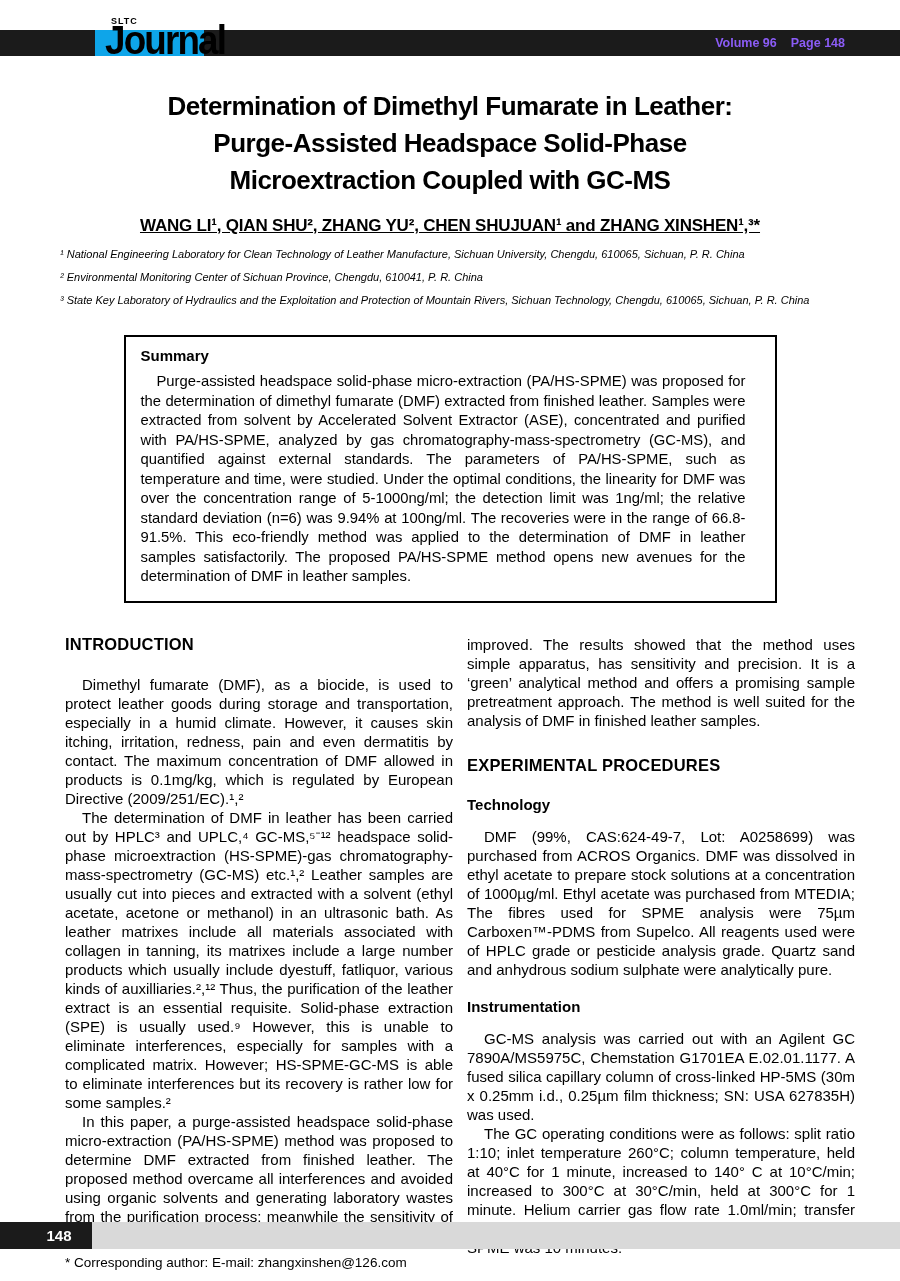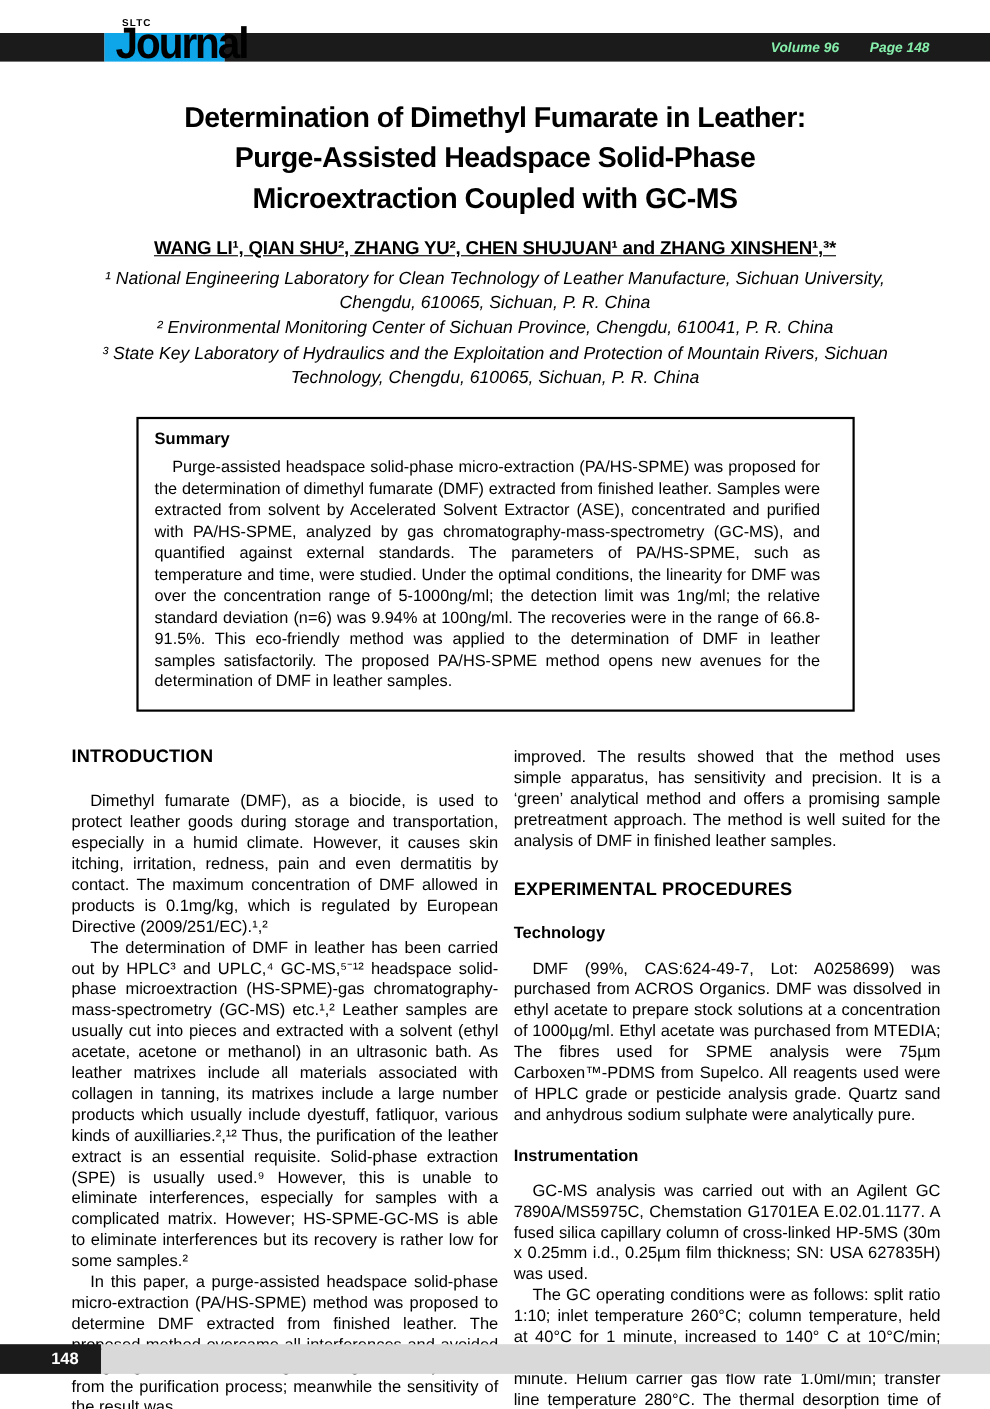--- a/index.html
+++ b/index.html
@@ -31,46 +31,46 @@
   }
   .logo-journal {
     position: absolute; top: -10px; left: 10px;
     font-size: 40px; font-weight: bold; letter-spacing: -2px;
     line-height: 1; transform: scaleX(0.92); transform-origin: left;
   }
   .bar-right {
     flex: 1;
     display: flex; align-items: center; justify-content: flex-end;
     padding-right: 55px;
-    color: #86efac; font-style: italic; font-weight: bold; font-size: 12.5px;
-  }
-  .bar-right span + span { margin-left: 28px; }
+    color: #8b5cf6; font-weight: bold; font-size: 12.5px;
+  }
+  .bar-right span + span { margin-left: 14px; }
 
   
   .title-block {
     margin: 88px 55px 0;
     text-align: center;
     font-weight: bold;
     font-size: 26px;
     line-height: 37px;
     letter-spacing: -0.5px;
   }
   .authors {
     margin: 17px 40px 0;
     text-align: center;
     font-weight: bold;
     font-size: 17px;
     letter-spacing: -0.2px;
     text-decoration: underline;
   }
   .affiliations {
     margin: 7px 60px 0;
-    text-align: center;
+    text-align: left;
     font-style: italic;
-    font-size: 16px;
+    font-size: 11px;
     line-height: 22px;
   }
   .affiliations div { margin-bottom: 1px; }
 
   
   .summary-box {
     width: 653px;
     margin: 24px auto 0;
     border: 2px solid #000;
     padding: 10px 29px 14px 15px;

